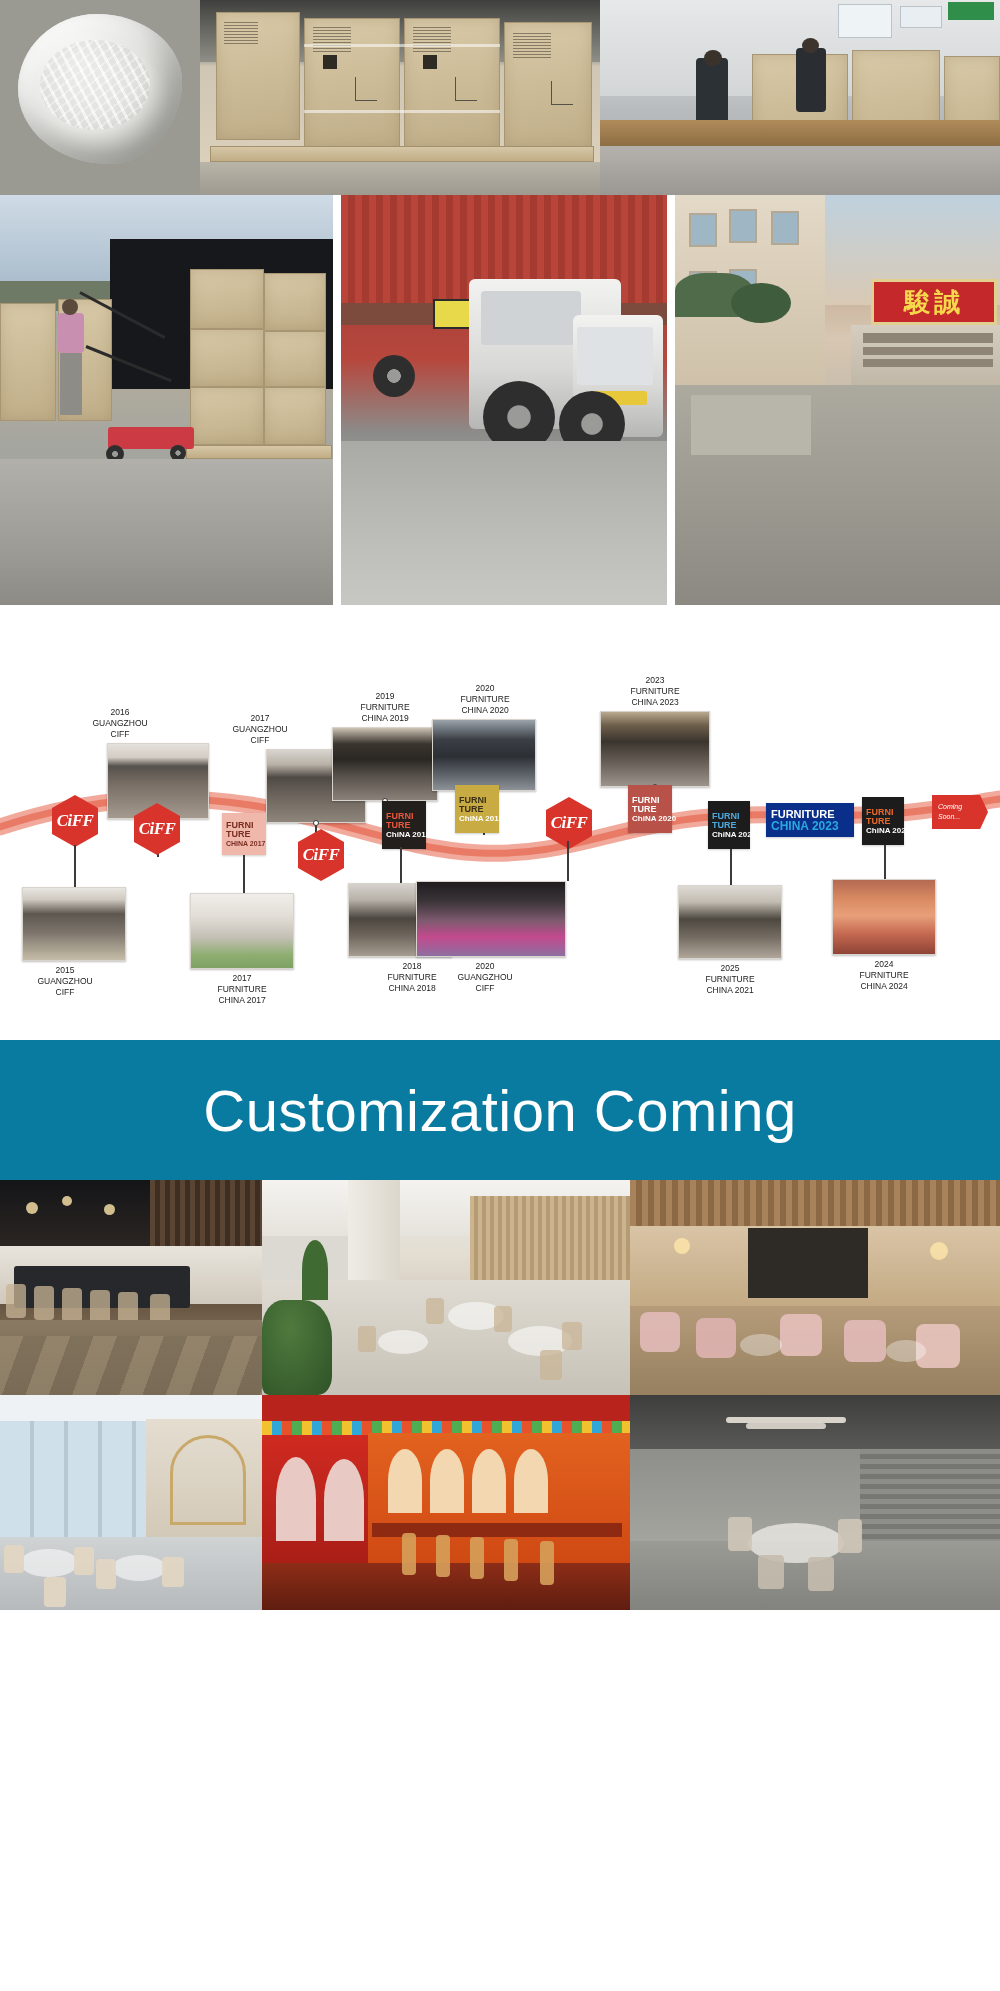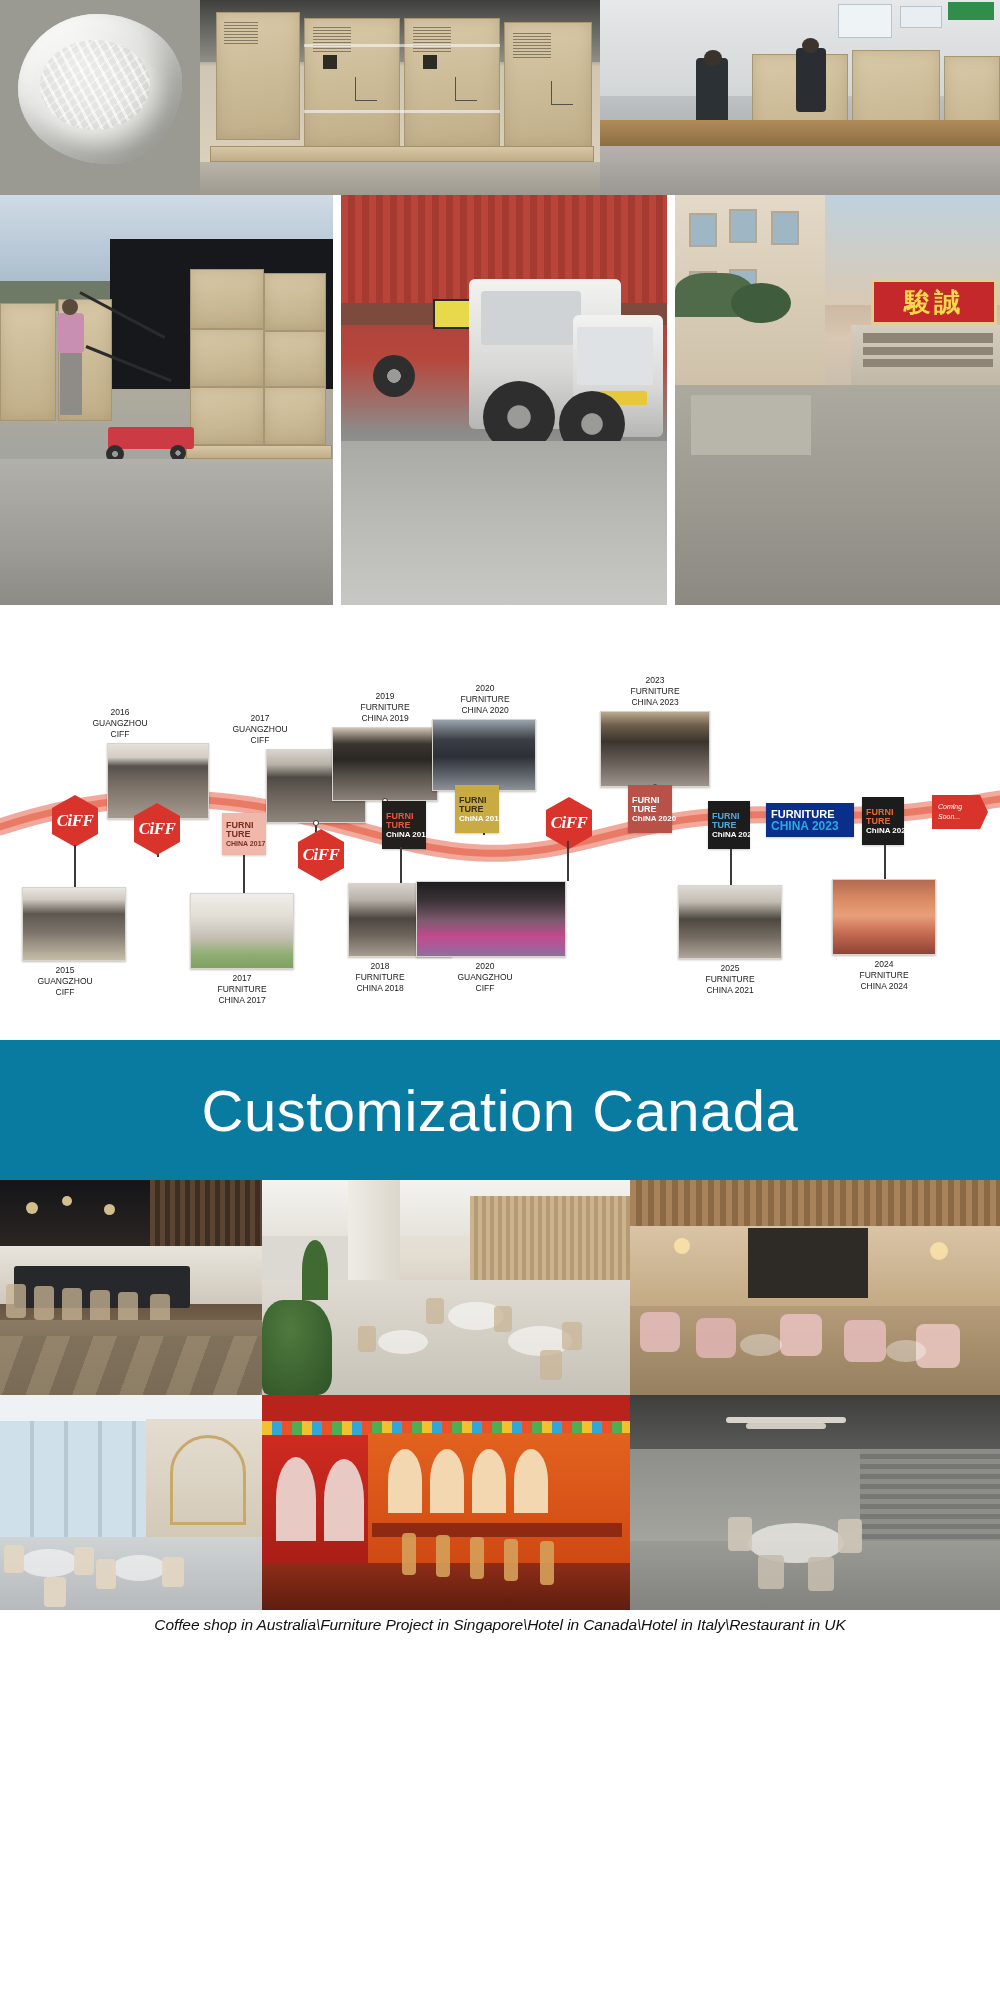--- a/index.html
+++ b/index.html
@@ -418,21 +418,21 @@
            background:linear-gradient(180deg,#f0eeea 0%,#e2ded6 30%,#c5c0b6 58%,#8fae72 82%,#7fa263 100%);"></div>
       <div class="tl-caption" style="left:182px;top:368px;">2017
 FURNITURE
 CHINA 2017</div>
     </div>
 
     <div class="tl-node">
       <div class="tl-stem" style="left:400px;top:242px;height:36px;"></div>
       <div class="tl-photo" style="left:348px;top:278px;width:104px;height:74px;
            background:linear-gradient(180deg,#d6d2cc 0%,#b7b1a8 22%,#4b463f 48%,#6f675e 72%,#a69c90 100%);"></div>
-      <div class="tl-caption" style="left:320px;top:356px;">2018
+      <div class="tl-caption" style="left:352px;top:356px;">2018
 FURNITURE
 CHINA 2018</div>
     </div>
 
     <div class="tl-node">
       <div class="tl-stem" style="left:567px;top:236px;height:40px;"></div>
       <div class="tl-photo" style="left:416px;top:276px;width:150px;height:76px;
            background:linear-gradient(180deg,#1e1c1f 0%,#3b3438 26%,#7d5a6e 52%,#c24a8e 74%,#8e6fa0 100%);"></div>
       <div class="tl-caption" style="left:425px;top:356px;">2020
 GUANGZHOU
@@ -452,21 +452,21 @@
       <div class="tl-stem" style="left:884px;top:240px;height:34px;"></div>
       <div class="tl-photo" style="left:832px;top:274px;width:104px;height:76px;
            background:linear-gradient(180deg,#b46a52 0%,#d98a62 26%,#e8a07a 48%,#c66a52 72%,#8e4436 100%);"></div>
       <div class="tl-caption" style="left:824px;top:354px;">2024
 FURNITURE
 CHINA 2024</div>
     </div>
   </div>
 
   <div class="banner" id="banner2" style="background: rgb(10, 123, 160);">
-    <div class="banner-text">Customization Canada</div>
+    <div class="banner-text">Customization Coming</div>
   </div>
 
   <div class="photo-row r3">
 
     <div class="photo b1">
       <div style="position:absolute;left:0;top:0;width:262px;height:66px;background:linear-gradient(180deg,#141518,#2b2522);"></div>
       <div class="lamp" style="left:26px;top:22px;width:12px;height:12px;"></div>
       <div class="lamp" style="left:62px;top:16px;width:10px;height:10px;"></div>
       <div class="lamp" style="left:104px;top:24px;width:11px;height:11px;"></div>
       <div style="position:absolute;left:150px;top:0;width:112px;height:96px;background:repeating-linear-gradient(90deg,#5a4434 0 5px,#3e2e22 5px 10px);"></div>
@@ -566,17 +566,14 @@
            background:repeating-linear-gradient(0deg,#6e6e6a 0 5px,#8a8a86 5px 10px);opacity:.8;"></div>
       <div style="position:absolute;left:0;top:146px;width:370px;height:69px;background:linear-gradient(180deg,#9b9b96,#82827e);"></div>
       <div class="tbl" style="left:118px;top:128px;width:96px;height:40px;background:rgba(235,232,226,.8);"></div>
       <div class="chairdot" style="left:98px;top:122px;width:24px;height:34px;background:rgba(206,198,184,.9);"></div>
       <div class="chairdot" style="left:208px;top:124px;width:24px;height:34px;background:rgba(206,198,184,.9);"></div>
       <div class="chairdot" style="left:128px;top:160px;width:26px;height:34px;background:rgba(196,188,174,.9);"></div>
       <div class="chairdot" style="left:178px;top:162px;width:26px;height:34px;background:rgba(196,188,174,.9);"></div>
     </div>
   </div>
 
-  <div class="footer">
-    <div class="footer-text">Coffee shop in Australia\Furniture Project  in Singapore\Hotel in Canada\Hotel in Italy\Restaurant in UK</div>
-  </div>
 
 </div>
 
 </body></html>

